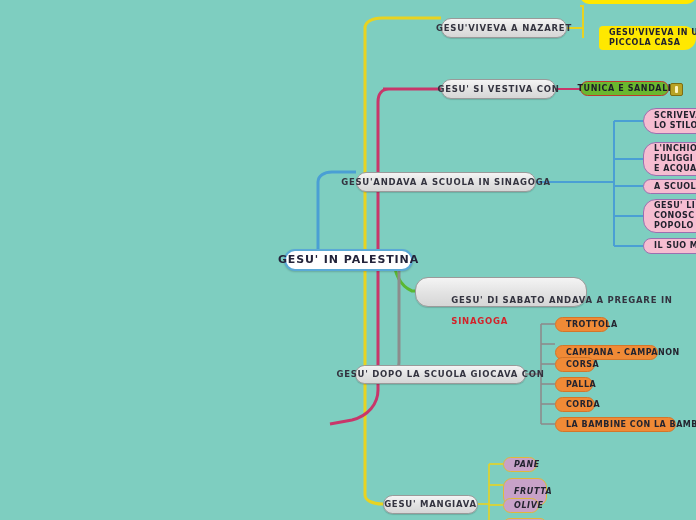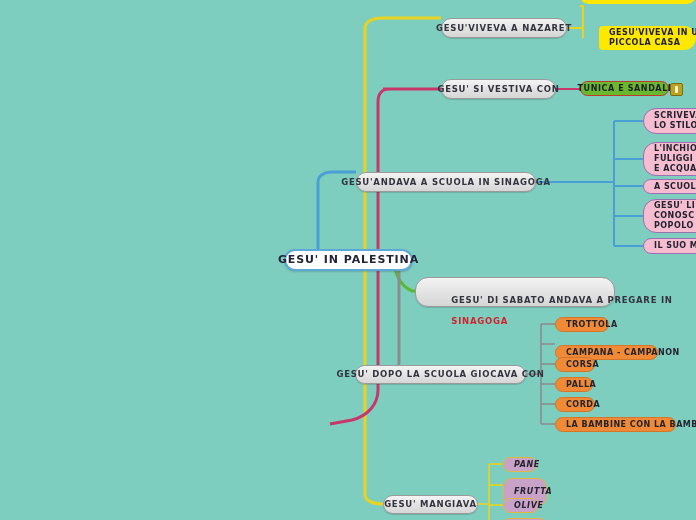--- a/index.html
+++ b/index.html
@@ -223,21 +223,21 @@
   </div>
   <div class="node pink" style="left:643px;top:199px;width:80px;height:34px;">
     <span>GESU' LI
 CONOSC
 POPOLO</span>
   </div>
   <div class="node pink" style="left:643px;top:238px;width:80px;height:16px;">
     <span>IL SUO MA</span>
   </div>
 
-  <div class="node grey two" style="left:415px;top:277px;width:200px;height:30px;">
+  <div class="node grey two" style="left:415px;top:277px;width:172px;height:30px;">
     <span>
       <span>GESU' DI SABATO ANDAVA A PREGARE IN </span><br>
       <span class="hi">SINAGOGA</span>
     </span>
   </div>
 
   <div class="node grey" style="left:355px;top:365px;width:171px;height:19px;justify-content:center;">
     <span>GESU' DOPO LA SCUOLA GIOCAVA CON</span>
   </div>
 

